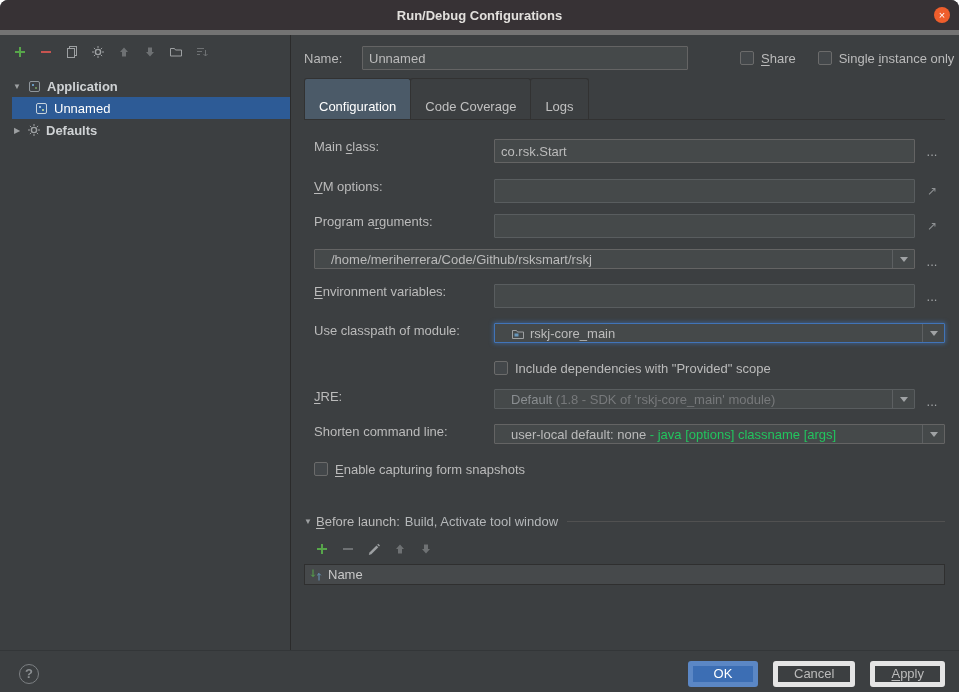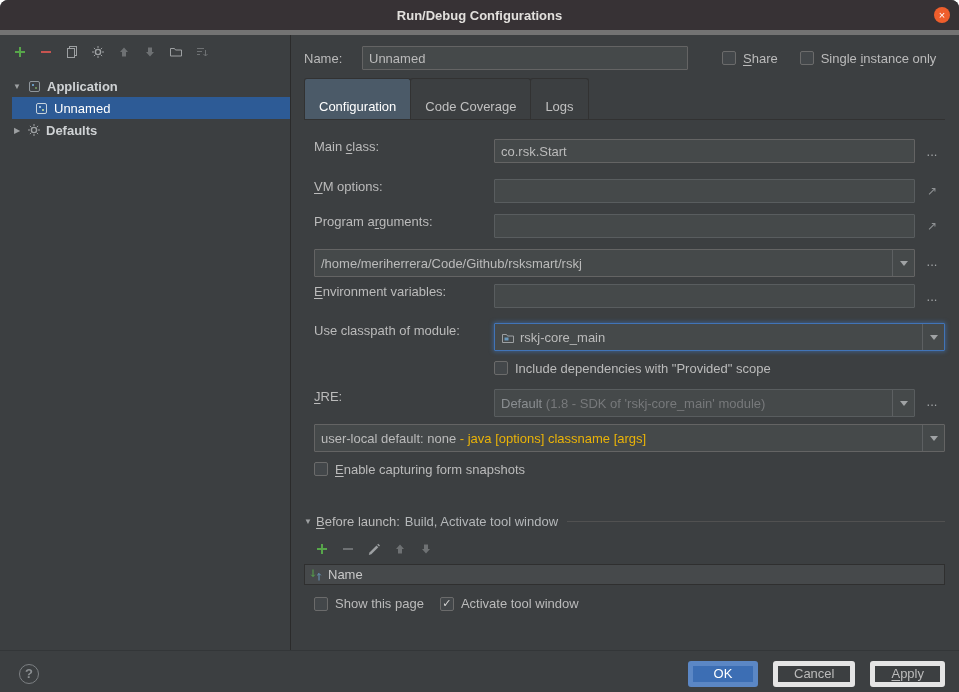--- a/index.html
+++ b/index.html
@@ -35,46 +35,46 @@
   .main{flex:1;padding:0 14px 0 13px;box-sizing:border-box;min-width:0}
   .name-row{display:flex;align-items:center;margin-top:11px;height:24px}
   .name-row .nlabel{width:58px;flex:none}
   .tfield{height:24px;box-sizing:border-box;background:#45494a;border:1px solid #646464;
     color:#bbbbbb;padding:0 6px;font-family:inherit;font-size:13px;outline:none;border-radius:1px}
   .name-input{width:326px;flex:none}
   .cb{display:inline-flex;align-items:center;gap:7px;white-space:nowrap}
   .cbox{width:14px;height:14px;box-sizing:border-box;background:#43474a;border:1px solid #6b6b6b;
     border-radius:2px;display:inline-flex;align-items:center;justify-content:center;
     font-size:11px;line-height:1;color:#d8d8d8;flex:none}
-  .name-row .cb.share{margin-left:34px}
+  .name-row .cb.share{margin-left:52px}
   .name-row .cb.single{margin-left:22px}
 
   
   .tabs{display:flex;margin-top:8px;border-bottom:1px solid #323232}
   .tab{padding:20px 14px 5px;background:#3c3f41;color:#c0c0c0;border:1px solid #323232;
     border-bottom:none;border-radius:3px 3px 0 0;margin-right:-1px}
   .tab.active{background:#4b5a68;color:#ffffff}
 
   
   .form{padding:19px 0 0 10px}
   .form-row{display:flex;margin-bottom:11px;height:24px}
   .form-row.first{margin-bottom:16px}
   .form-row.gap-top{margin-top:15px}
   .form-row.cbrow{height:20px}
   .flabel{width:180px;flex:none;color:#bbbbbb;white-space:nowrap}
   .field{flex:1;min-width:0}
   .field.dim{border-color:#595d5f}
   .suffix{width:26px;flex:none;margin-left:4px;display:flex;align-items:center;justify-content:center;
     background:none;border:none;color:#a0a3a5;font-size:13px;padding:0}
   .suffix.expand{color:#8e9193;font-size:12px}
-  .combo{display:flex;align-items:center;height:28px;box-sizing:border-box;background:#45494a;
-    border:1px solid #646464;border-radius:1px;padding-left:6px;overflow:hidden}
+  .combo{display:flex;align-items:center;height:20px;box-sizing:border-box;background:#45494a;
+    border:1px solid #646464;border-radius:1px;padding-left:16px;overflow:hidden}
   .combo.dim{border-color:#595d5f}
   .combo-text{flex:1;white-space:nowrap;overflow:hidden;color:#bbbbbb}
-  .combo-text .hint{color:#eab308}
+  .combo-text .hint{color:#22c55e}
   .combo.dim .combo-text{color:#8a8e91}
   .combo.dim .combo-text .hint{color:#77797b}
   .combo-arrow{width:21px;align-self:stretch;flex:none;border-left:1px solid #5d6062;
     display:flex;align-items:center;justify-content:center}
   .combo-arrow::after{content:"";width:0;height:0;border:4px solid transparent;
     border-top:5px solid #a0a3a5;margin-top:5px}
   .combo.focused{border:1px solid #4174b8;box-shadow:0 0 4px 1px rgba(66,120,190,.55)}
   .mod-icon{display:flex;align-items:center;margin-right:5px;flex:none}
 
   
@@ -275,20 +275,21 @@
         <div class="form-row">
           <label class="flabel"><u>J</u>RE:</label>
           <div class="combo field dim">
             <span class="combo-text"><span>Default</span> <span class="hint">(1.8 - SDK of 'rskj-core_main' module)</span></span>
             <span class="combo-arrow"></span>
           </div>
           <button class="suffix">...</button>
         </div>
 
         <div class="form-row">
+          <label class="flabel">Shorten command line:</label>
           <div class="combo field">
             <span class="combo-text"><span>user-local default: none</span><span class="hint"> - java [options] classname [args]</span></span>
             <span class="combo-arrow"></span>
           </div>
         </div>
 
         <div class="form-row cbrow">
           <label class="cb">
             <span class="cbox"></span>
             <span><u>E</u>nable capturing form snapshots</span>
@@ -333,32 +334,20 @@
           </button>
         </div>
         <div class="bl-list">
           <div class="bl-row">
             <svg width="14" height="14" viewBox="0 0 14 14">
                 <path d="M4 1.5v7M4 8.5L2.2 6.7M4 8.5l1.8-1.8" stroke="#57A64A" fill="none"></path>
                 <path d="M10 12.5v-7M10 5.5L8.2 7.3M10 5.5l1.8 1.8" stroke="#6897bb" fill="none"></path>
               </svg>
             <span>Name</span>
           </div>
-        </div>
-        <div class="bl-checks">
-          <label class="cb">
-            <span class="cbox"></span>
-            <span>Show this page</span>
-          </label>
-          <label class="cb">
-            <span class="cbox">
-                <span>✓</span>
-              </span>
-            <span>Activate tool window</span>
-          </label>
         </div>
       </div>
 
     </div>
   </div>
 
   <div class="footer">
     <button class="help-btn">
         <span>?</span>
       </button>

